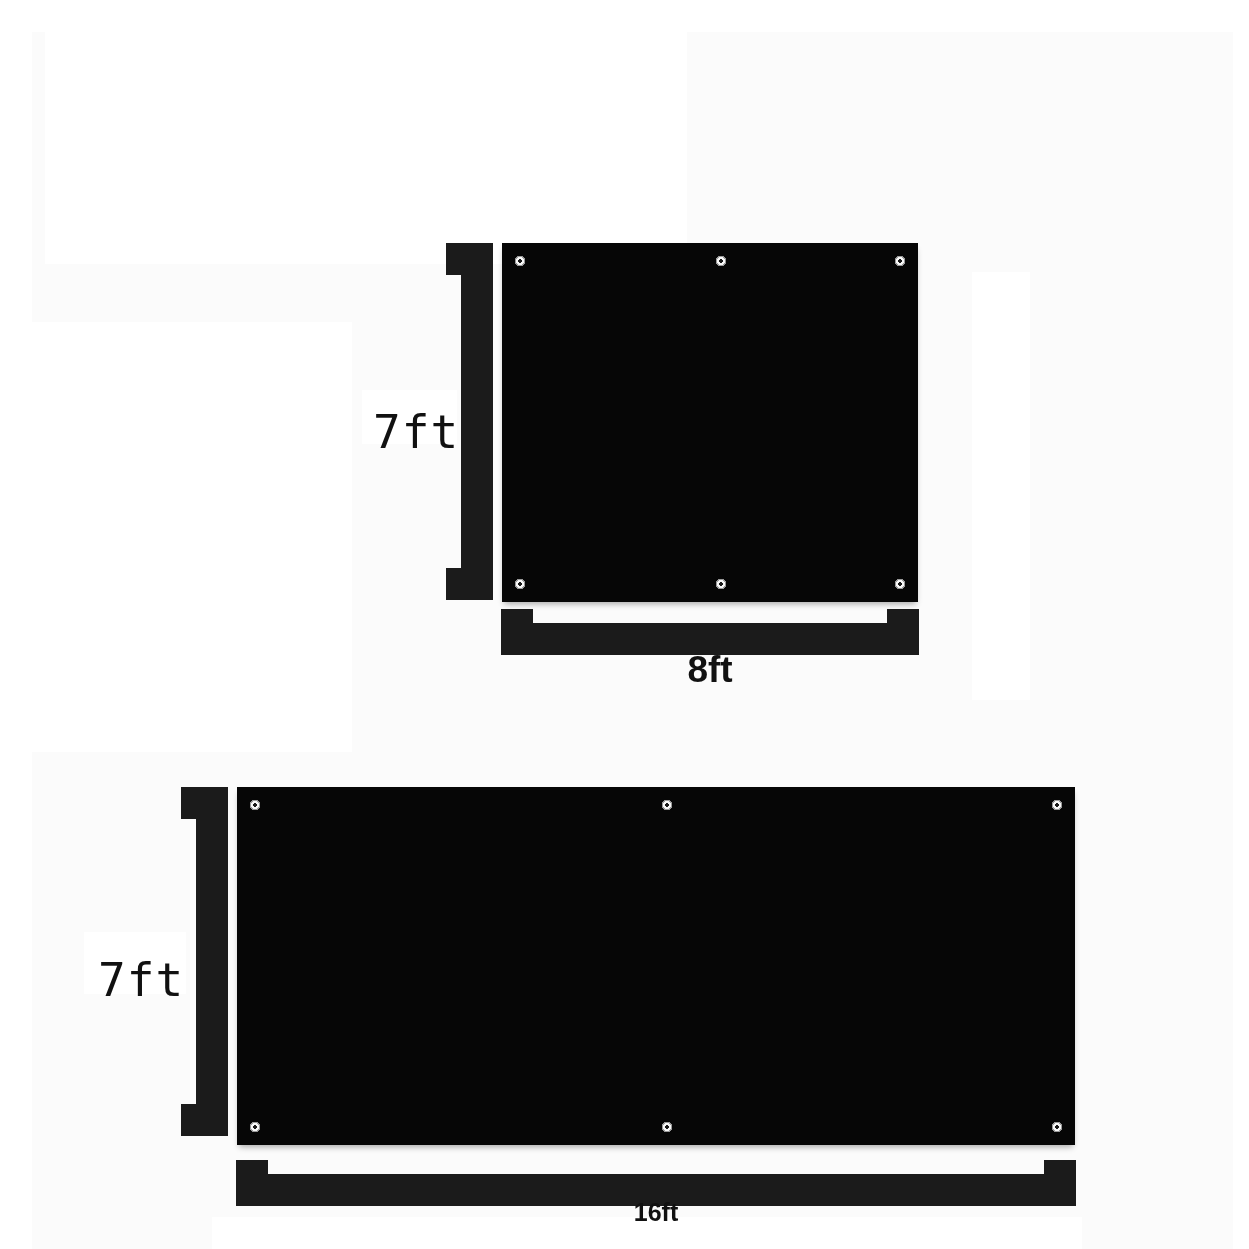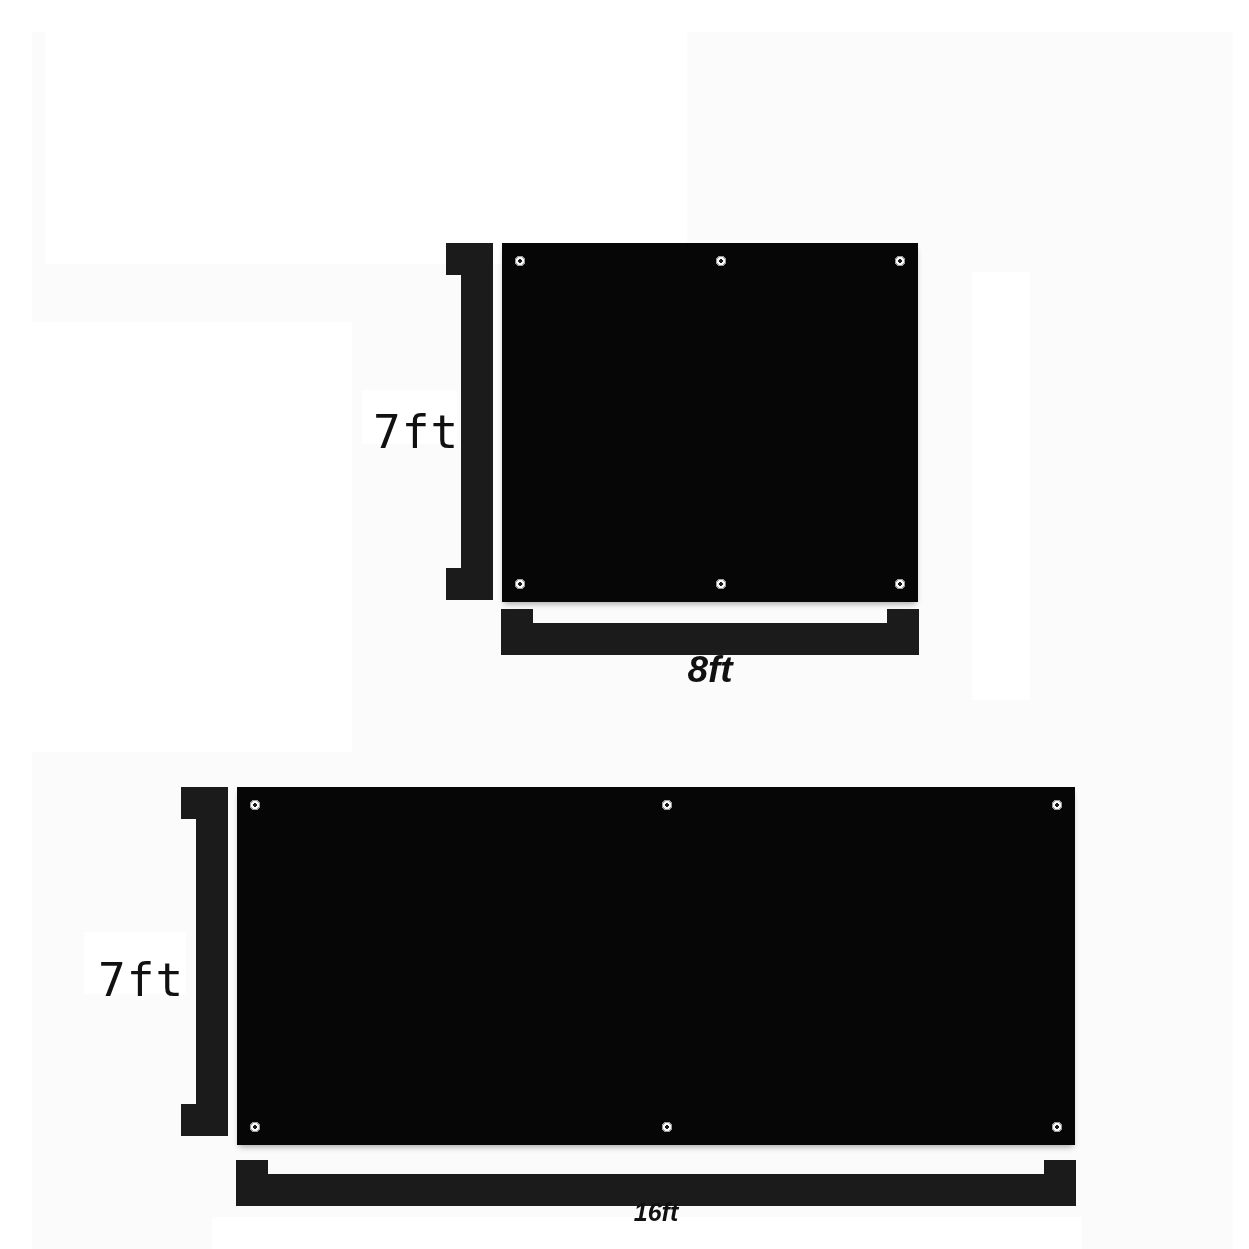--- a/index.html
+++ b/index.html
@@ -64,21 +64,21 @@
   .hdim{position:absolute;}
   .p1-hdim{left:469px;top:577px;width:418px;height:30px;}
   .p2-hdim{left:204px;top:1128px;width:840px;height:30px;}
   .hline{position:absolute;left:0;top:14px;width:100%;height:2px;background:var(--line-color);}
   .htick{position:absolute;top:0;width:2px;height:100%;background:var(--line-color);}
   .htick.left{left:0;}
   .htick.right{right:0;}
 
   .dim-label{position:absolute;text-align:center;color:var(--text-color);}
   .mono{font-family:"DejaVu Sans Mono", monospace;font-weight:400;}
-  .sans{font-family:"Liberation Sans", sans-serif;font-weight:600;font-style:italic;}
+  .sans{font-family:"Liberation Sans", sans-serif;font-weight:600;}
   .p1-hlabel{left:325px;top:355px;width:96px;height:58px;line-height:58px;font-size:46px;letter-spacing:1px;}
   .p2-hlabel{left:50px;top:903px;width:106px;height:58px;line-height:58px;font-size:46px;letter-spacing:1px;}
   .p1-wlabel{left:470px;top:601px;width:416px;font-size:37px;}
   .p2-wlabel{left:205px;top:1150px;width:838px;font-size:25px;}
 </style>
 </head>
 <body>
 
 <div class="canvas">
 

